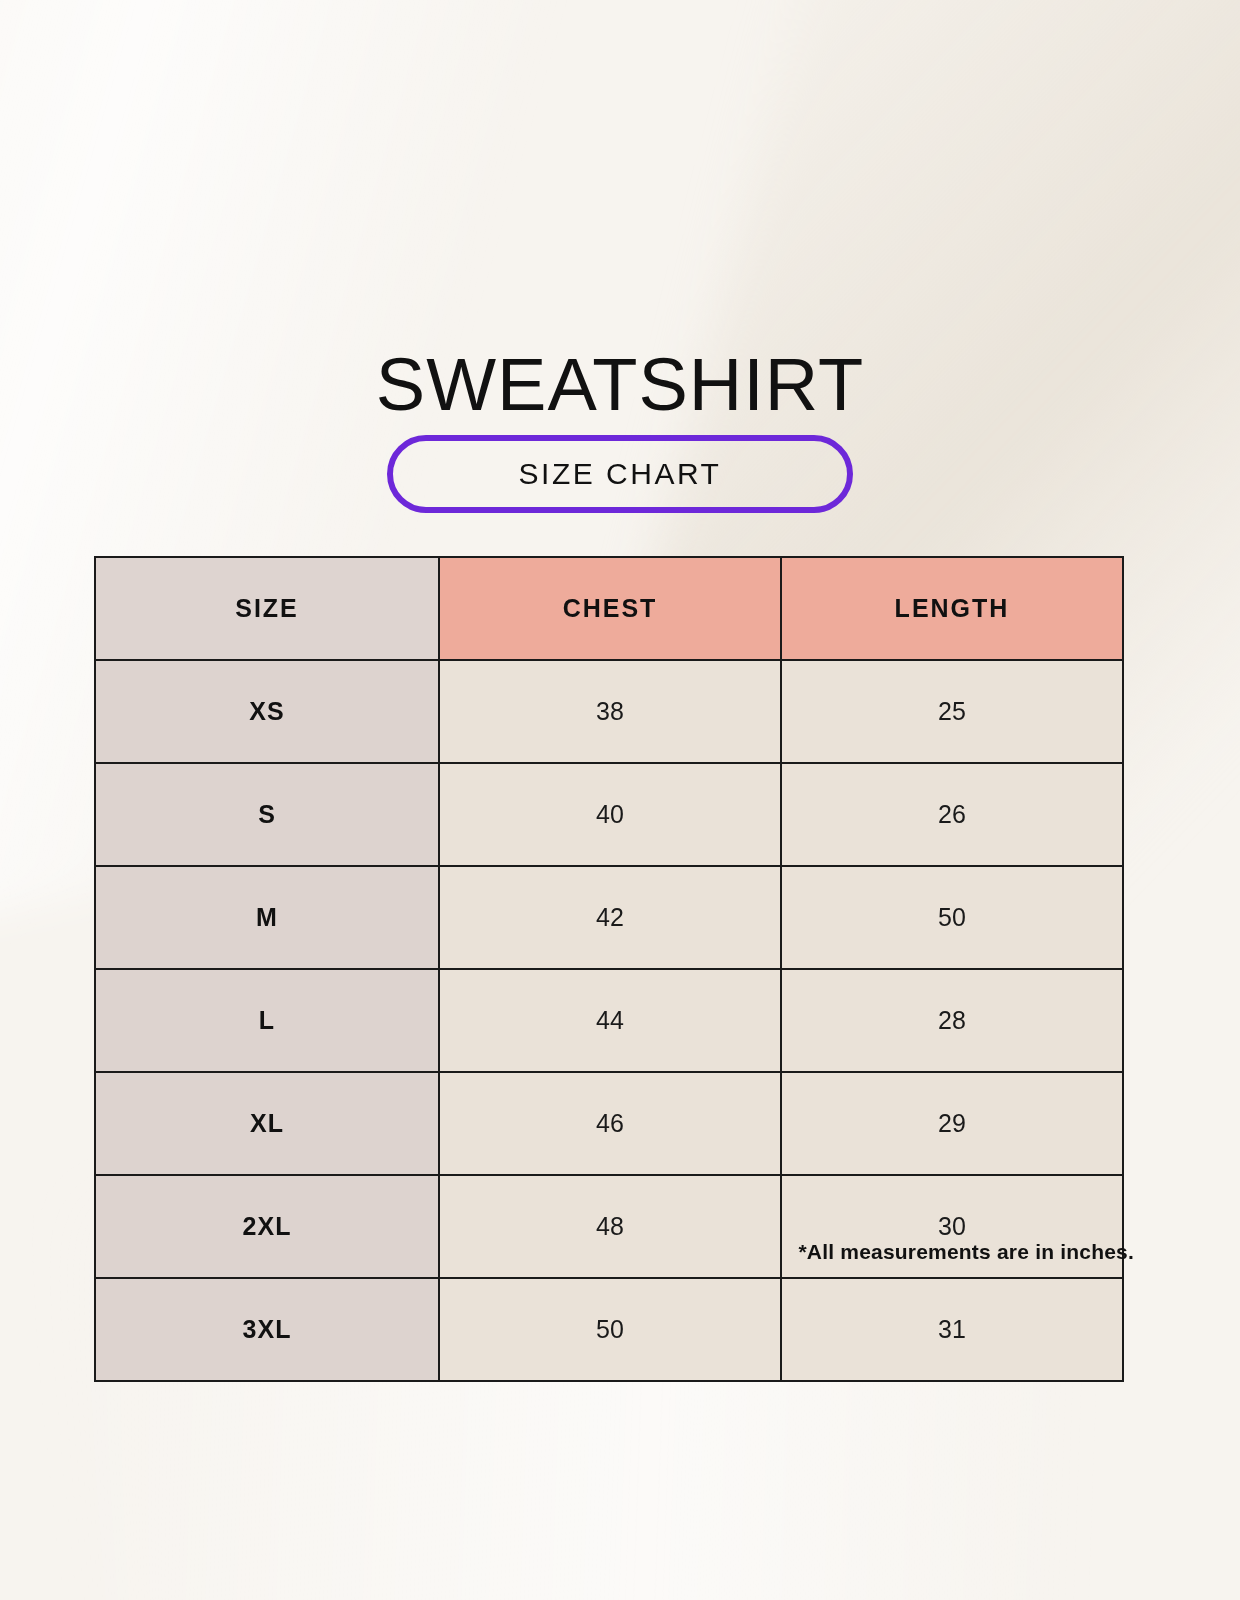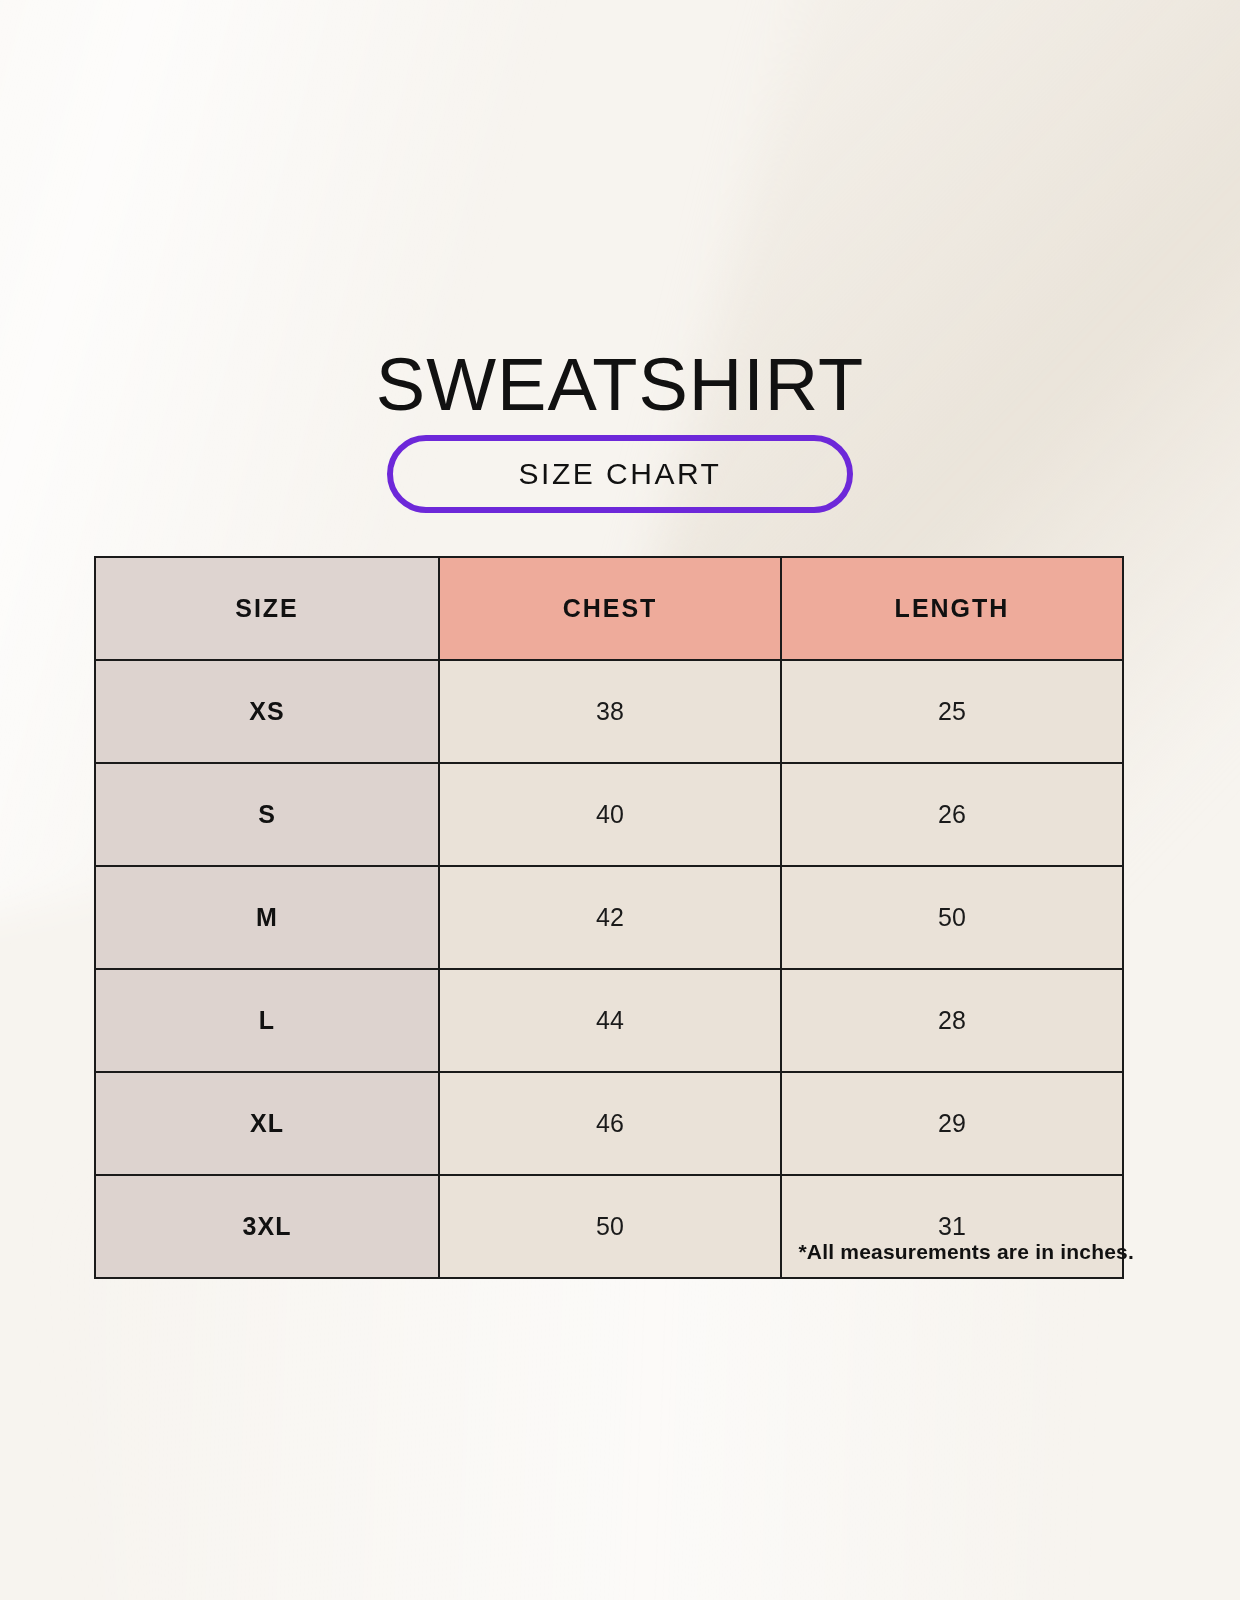--- a/index.html
+++ b/index.html
@@ -207,20 +207,25 @@
           <td class="cell-size">L</td>
           <td class="cell-value">44</td>
           <td class="cell-value">28</td>
         </tr>
         <tr>
           <td class="cell-size">XL</td>
           <td class="cell-value">46</td>
           <td class="cell-value">29</td>
         </tr>
         <tr>
+          <td class="cell-size">2XL</td>
+          <td class="cell-value">48</td>
+          <td class="cell-value">30</td>
+        </tr>
+        <tr>
           <td class="cell-size">3XL</td>
           <td class="cell-value">50</td>
           <td class="cell-value">31</td>
         </tr>
       </tbody>
     </table>
   </div>
 
   <div class="footnote">*All measurements are in inches.</div>
 

